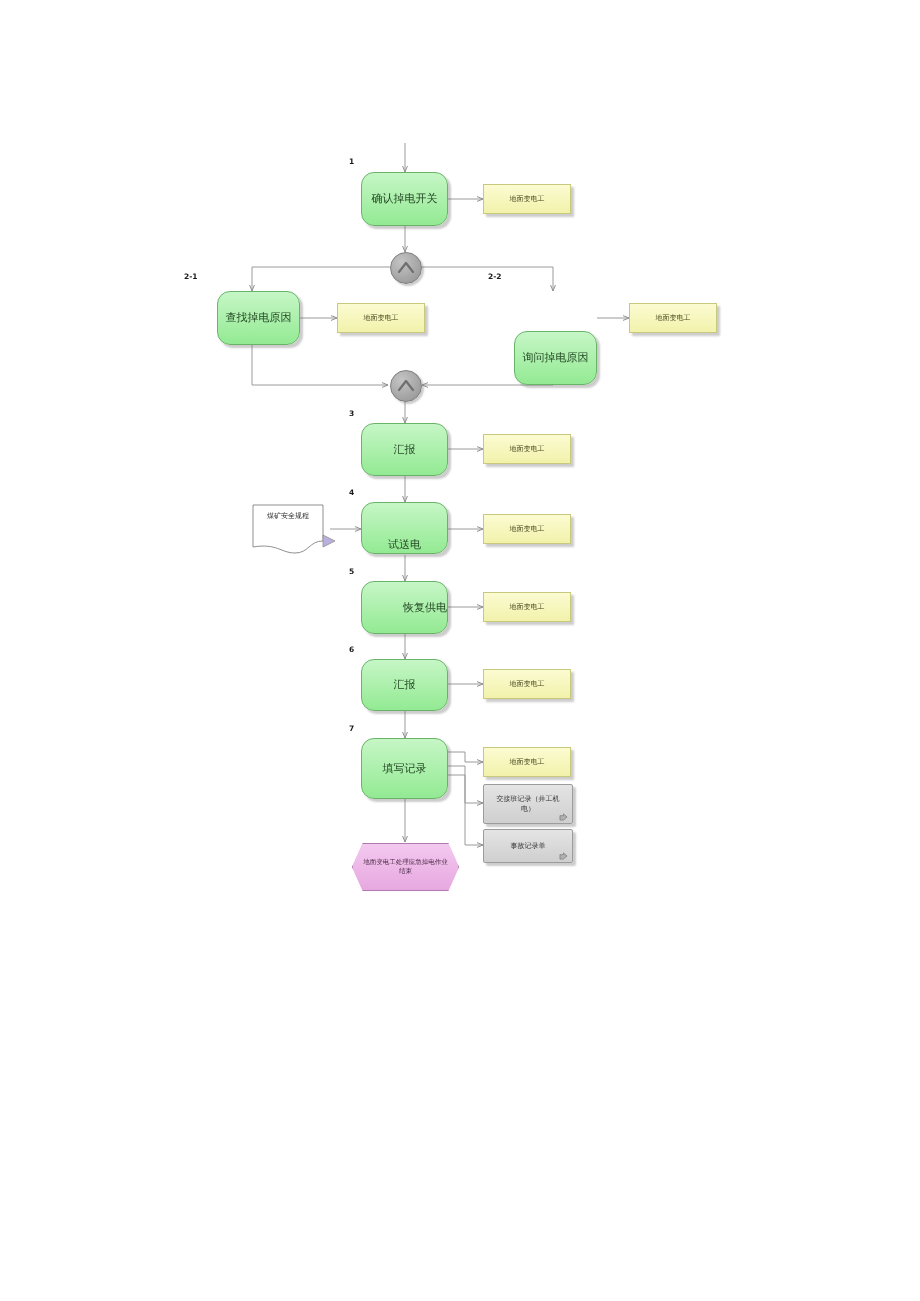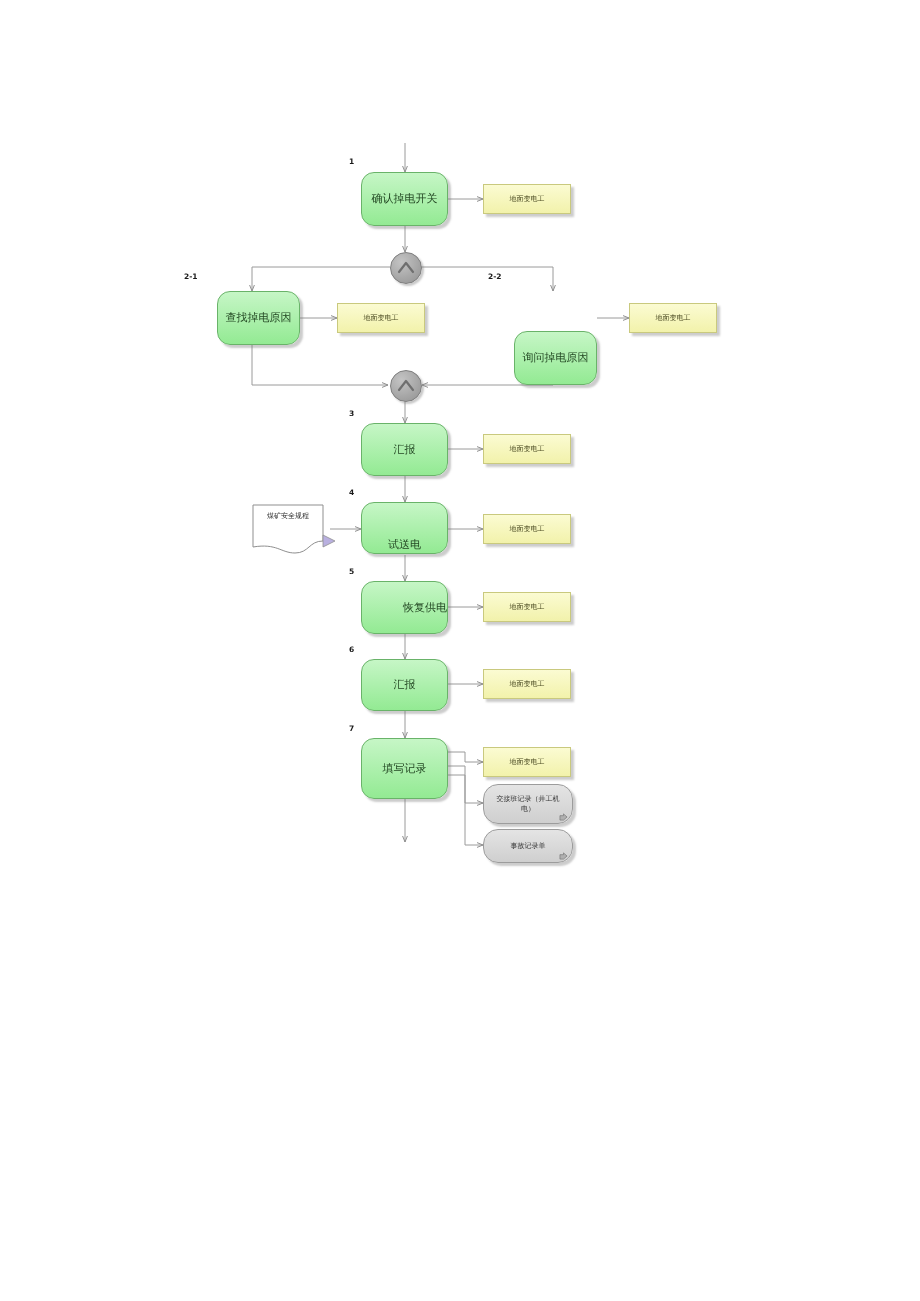--- a/index.html
+++ b/index.html
@@ -64,21 +64,21 @@
     border: 1px solid #c9c97e;
     font-size: 7px;
     box-shadow: 3px 3px 2px rgba(120,120,120,0.38);
     color: #4a4a22;
   }
 
   
   .recordbox {
     background-image: linear-gradient(to bottom, #e4e4e4, #cfcfcf);
     border: 1px solid #9c9c9c;
-    border-radius: 15px;
+    border-radius: 2px;
     font-size: 7px;
     box-shadow: 3px 3px 2px rgba(120,120,120,0.38);
     color: #333333;
     position: absolute;
   }
   .recordbox .rb-label {
     display: block;
     width: 100%;
     padding: 0 6px;
     box-sizing: border-box;
@@ -296,14 +296,17 @@
     </svg>
   </div>
 
   <div class="recordbox" style="left:483px; top:829px; width:88px; height:32px; display:flex; align-items:center;">
     <span class="rb-label">事故记录单</span>
     <svg class="fold-icon" viewBox="0 0 10 9">
       <path d="M1,8 L1,3 L5,3 L5,1 L9,4.5 L5,8 Z" fill="#b0b0b0" stroke="#6f6f6f" stroke-width="0.7"></path>
     </svg>
   </div>
 
+  <div class="node terminator" style="left:352px; top:843px; width:107px; height:48px;">
+    <span class="nlabel">地面变电工处理应急掉电作业结束</span>
+  </div>
 
 </div>
 
 </body></html>

